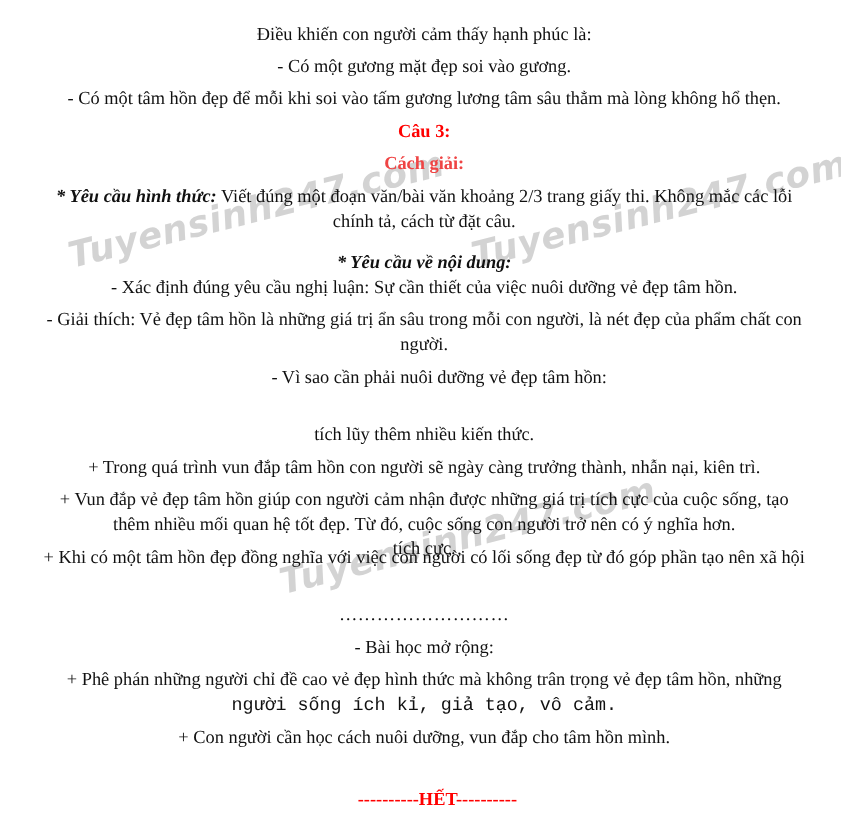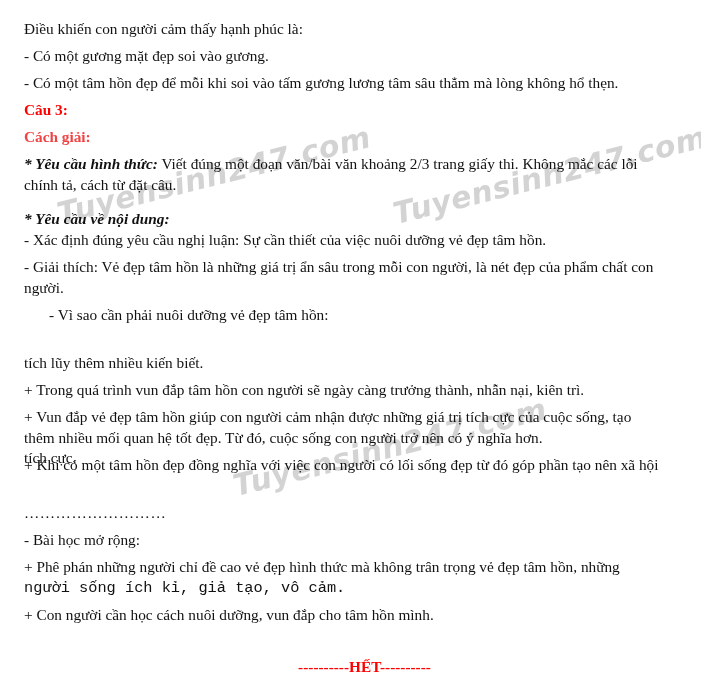--- a/index.html
+++ b/index.html
@@ -21,20 +21,21 @@
       left: 0; top: 0;
       width: 701px;
       height: 684px;
     }
     .line {
       position: absolute;
       left: 24px;
       right: 18px;
       line-height: 22px;
       white-space: nowrap;
+      text-align: center;
     }
     .red-head {
       color: #ff0000;
       font-weight: bold;
     }
     .navy-head {
       color: #ef4444;
       font-weight: bold;
     }
     .bi {
@@ -87,21 +88,21 @@
     <span class="bi">* Yêu cầu hình thức:</span><span> Viết đúng một đoạn văn/bài văn khoảng 2/3 trang giấy thi. Không mắc các lỗi</span>
   </div>
   <div class="line" style="top:174px;">chính tả, cách từ đặt câu.</div>
 
   <div class="line bi" style="top:208px;">* Yêu cầu về nội dung:</div>
 
   <div class="line" style="top:229px;">- Xác định đúng yêu cầu nghị luận: Sự cần thiết của việc nuôi dưỡng vẻ đẹp tâm hồn.</div>
   <div class="line" style="top:256px;">- Giải thích: Vẻ đẹp tâm hồn là những giá trị ẩn sâu trong mỗi con người, là nét đẹp của phẩm chất con</div>
   <div class="line" style="top:277px;">người.</div>
   <div class="line" style="top:304px;margin-left:25px;">- Vì sao cần phải nuôi dưỡng vẻ đẹp tâm hồn:</div>
-  <div class="line" style="top:352px;">tích lũy thêm nhiều kiến biết.</div>
+  <div class="line" style="top:352px;">tích lũy thêm nhiều kiến thức.</div>
   <div class="line" style="top:379px;">+ Trong quá trình vun đắp tâm hồn con người sẽ ngày càng trưởng thành, nhẫn nại, kiên trì.</div>
   <div class="line" style="top:406px;">+ Vun đắp vẻ đẹp tâm hồn giúp con người cảm nhận được những giá trị tích cực của cuộc sống, tạo</div>
   <div class="line" style="top:427px;">thêm nhiều mối quan hệ tốt đẹp. Từ đó, cuộc sống con người trở nên có ý nghĩa hơn.</div>
   <div class="line" style="top:454px;">+ Khi có một tâm hồn đẹp đồng nghĩa với việc con người có lối sống đẹp từ đó góp phần tạo nên xã hội</div>
   <div class="line" style="top:447px;">tích cực.</div>
 
   <div class="line dots" style="top:502px;">………………………</div>
 
   <div class="line" style="top:529px;">- Bài học mở rộng:</div>
   <div class="line" style="top:556px;">+ Phê phán những người chỉ đề cao vẻ đẹp hình thức mà không trân trọng vẻ đẹp tâm hồn, những</div>

